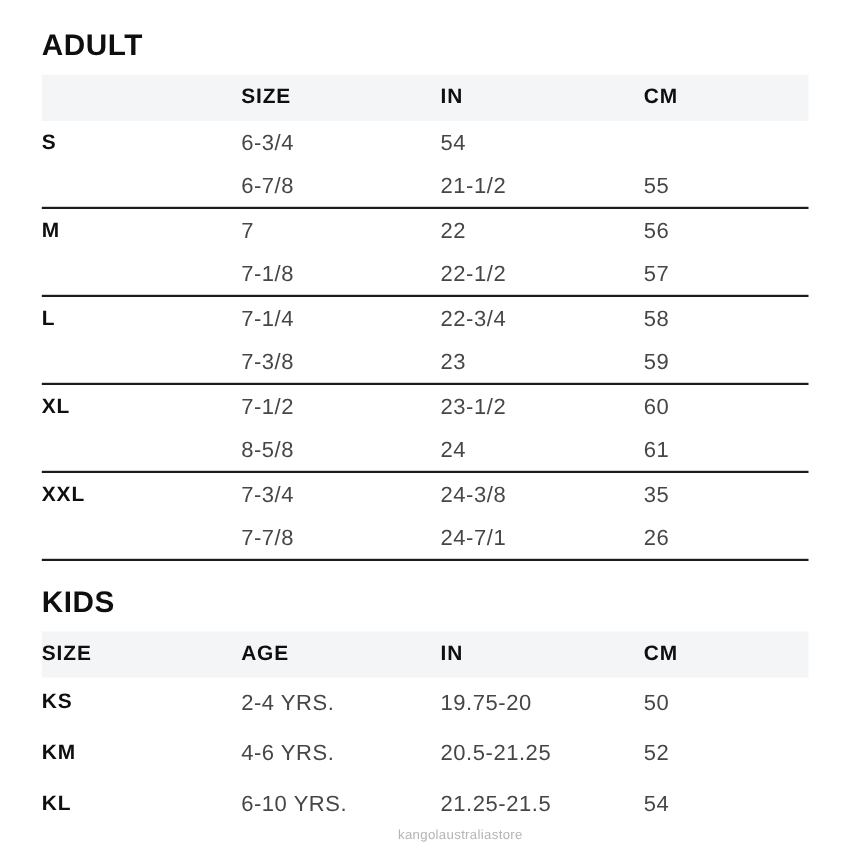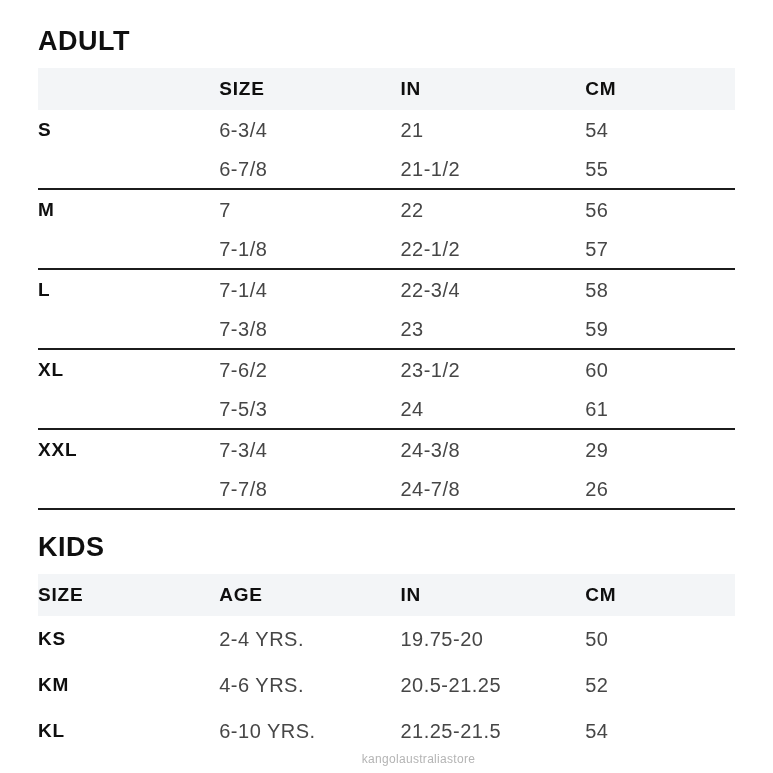--- a/index.html
+++ b/index.html
@@ -85,21 +85,20 @@
     <div class="trow header-row">
       <div class="cell hdr"></div>
       <div class="cell hdr">SIZE</div>
       <div class="cell hdr">IN</div>
       <div class="cell hdr">CM</div>
     </div>
     <div class="adult-rows" id="adult-rows">
         <div class="trow">
           <div class="cell rowlabel">S</div>
           <div class="cell">6-3/4</div>
-          <div class="cell">21</div>
           <div class="cell">54</div>
         </div>
         <div class="trow">
           <div class="cell rowlabel"></div>
           <div class="cell">6-7/8</div>
           <div class="cell">21-1/2</div>
           <div class="cell">55</div>
         </div>
         <div class="trow">
           <div class="cell rowlabel">M</div>
@@ -120,40 +119,40 @@
           <div class="cell">58</div>
         </div>
         <div class="trow">
           <div class="cell rowlabel"></div>
           <div class="cell">7-3/8</div>
           <div class="cell">23</div>
           <div class="cell">59</div>
         </div>
         <div class="trow">
           <div class="cell rowlabel">XL</div>
-          <div class="cell">7-6/2</div>
+          <div class="cell">7-1/2</div>
           <div class="cell">23-1/2</div>
           <div class="cell">60</div>
         </div>
         <div class="trow">
           <div class="cell rowlabel"></div>
-          <div class="cell">7-5/3</div>
+          <div class="cell">8-5/8</div>
           <div class="cell">24</div>
           <div class="cell">61</div>
         </div>
         <div class="trow">
           <div class="cell rowlabel">XXL</div>
           <div class="cell">7-3/4</div>
           <div class="cell">24-3/8</div>
-          <div class="cell">29</div>
+          <div class="cell">35</div>
         </div>
         <div class="trow">
           <div class="cell rowlabel"></div>
           <div class="cell">7-7/8</div>
-          <div class="cell">24-7/8</div>
+          <div class="cell">24-7/1</div>
           <div class="cell">26</div>
         </div>
       </div>
   </div>
 
   <div class="section-title kids-title">KIDS</div>
 
   <div>
     <div class="trow header-row">
       <div class="cell hdr">SIZE</div>

